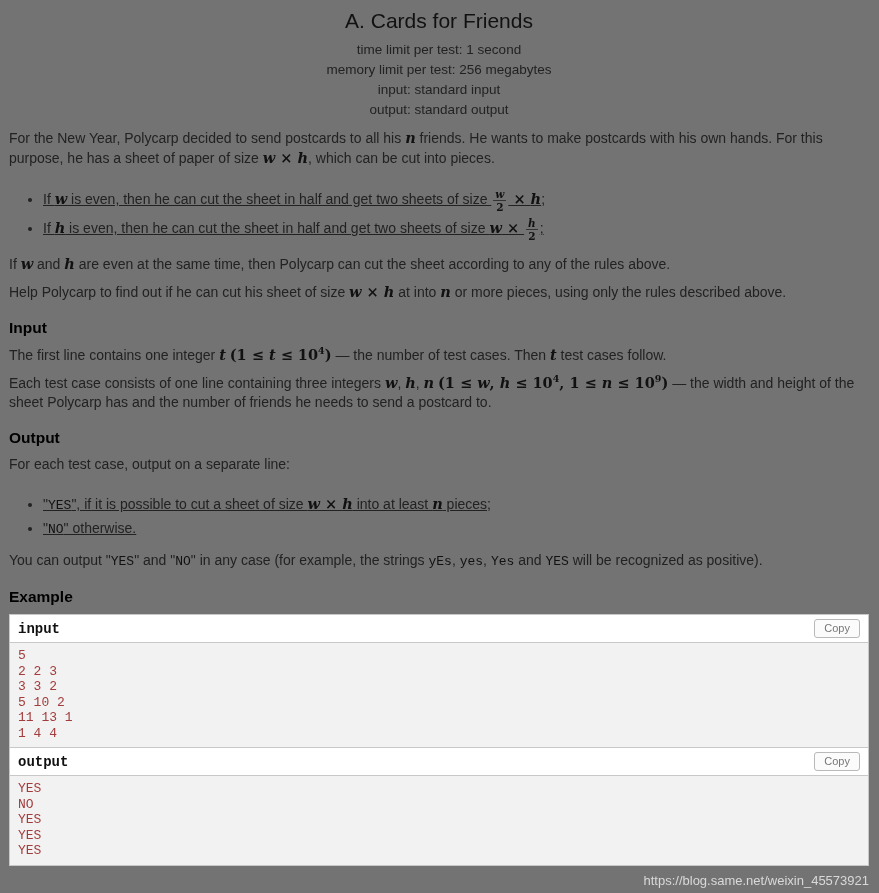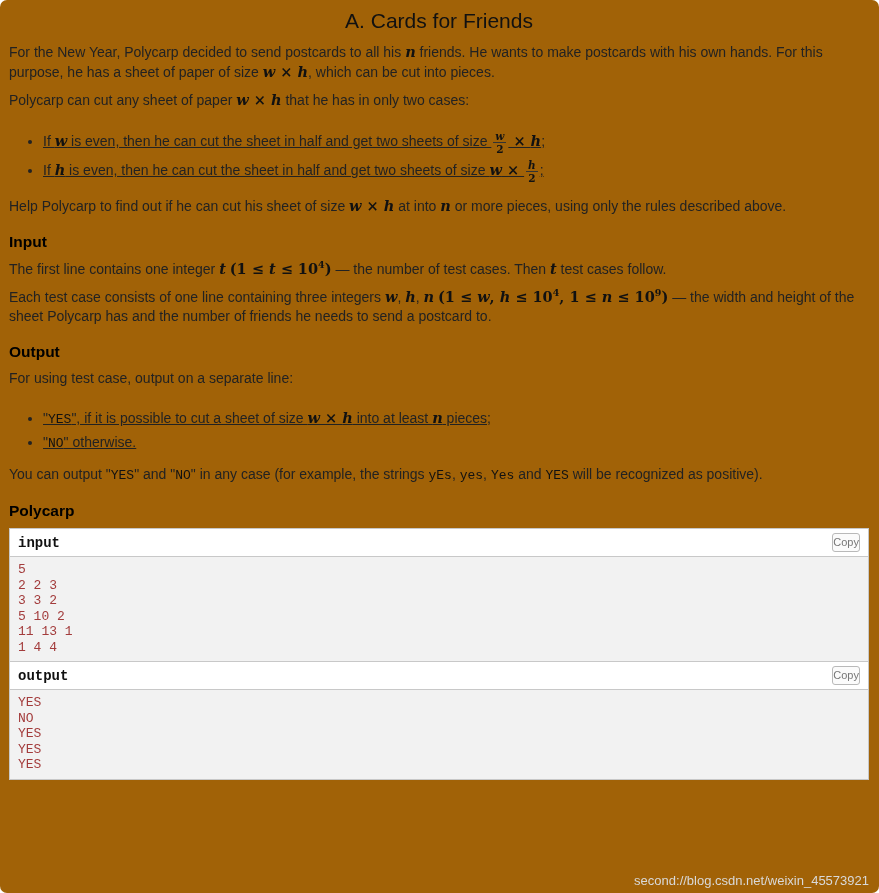--- a/index.html
+++ b/index.html
@@ -1,21 +1,21 @@
 <!DOCTYPE html>
 <html style="--sample-text: #a33c3c; --sample-bg: #f2f2f2; --border: #c8c8c8;"><head>
 <meta charset="utf-8">
 <style>
   * { margin:0; padding:0; box-sizing:border-box; }
   html,body { background:#ffffff; }
   .page {
     position:relative; width:879px; height:893px; overflow:hidden;
-    background:#a16207; color:#222;
+    background:#737373; color:#222;
     font-family:"Liberation Sans","DejaVu Sans",sans-serif;
-    font-size:14px; padding:6px 10px 0 9px;border-radius:7px;
+    font-size:14px; padding:6px 10px 0 9px;
   }
   .title { text-align:center; font-size:21px; line-height:26px; color:#111; font-weight:400; margin-top:2px; }
   .meta { text-align:center; margin-top:6px; color:#222; font-size:13.5px; }
   .meta-line { line-height:20px; }
   p { margin:8px 0; line-height:19px; }
   ul { margin:20px 0 12px; padding-left:34px;text-decoration:underline; }
   li { margin:4px 0; line-height:19px; }
   .section-title { font-weight:bold; font-size:15.5px; line-height:19px; margin:16px 0 0; color:#000; }
   .math { font-family:"DejaVu Serif","Liberation Serif",serif; font-weight:bold; font-size:14.5px; color:#111; }
   .math .mi { font-style:italic; }
@@ -24,69 +24,75 @@
   .frac { display:inline-block; text-align:center; vertical-align:middle; font-size:10.5px; line-height:1.15; margin:0 2px; }
   .frac .fnum { display:block; padding:0 2px; }
   .frac .fden { display:block; border-top:1px solid #333; padding:0 2px; }
   .sample-tests { border:1px solid var(--border,#c8c8c8); margin-top:8px; }
   .sample-header { display:flex; justify-content:space-between; align-items:center; padding:4px 8px; border-bottom:1px solid var(--border,#c8c8c8); background:#fff; }
   .sample-block + .sample-block .sample-header { border-top:1px solid var(--border,#c8c8c8); }
   .sample-label { font-family:"Liberation Mono","DejaVu Sans Mono",monospace; font-weight:bold; font-size:14px; color:#111; }
   .copy-btn {
     font-family:"Liberation Sans",sans-serif; font-size:11px; color:#777;
     background:#fbfbfb; border:1px solid #b9b9b9; border-radius:3px;
-    padding:2px 0; cursor:pointer; line-height:13px;
+    padding:2px 9px; cursor:pointer; line-height:13px;
   }
   .sample-pre {
     font-family:"Liberation Mono","DejaVu Sans Mono",monospace;
     font-size:13px; line-height:15.5px; white-space:pre; margin:0;
     color:var(--sample-text,#a33c3c); background:var(--sample-bg,#f2f2f2);
     padding:5px 8px 6px;
   }
   .watermark {
     position:absolute; right:10px; bottom:5px; z-index:2;
     color:#d9d9d9; font-size:13px; pointer-events:none;
   }
 </style>
 </head>
 <body>
 
 <div class="page">
 
   <div class="title">A. Cards for Friends</div>
 
+  <div class="meta">
+    <div class="meta-line">time limit per test: 1 second</div>
+    <div class="meta-line">memory limit per test: 256 megabytes</div>
+    <div class="meta-line">input: standard input</div>
+    <div class="meta-line">output: standard output</div>
+  </div>
 
   <div class="statement">
     <p>For the New Year, Polycarp decided to send postcards to all his <span class="math"><span class="mi">n</span></span> friends. He wants to make postcards with his own hands. For this purpose, he has a sheet of paper of size <span class="math"><span class="mi">w</span><span> × </span><span class="mi">h</span></span>, which can be cut into pieces.</p>
-    <p>Polycarp can cut any sheet of paper <span class="math"><span class="mi">w</span><span> × </span><span class="mi">h</span></span> that he has in only two cases:</p>
     <ul>
       <li>If <span class="math"><span class="mi">w</span></span> is even, then he can cut the sheet in half and get two sheets of size <span class="math frac"><span class="fnum mi">w</span><span class="fden">2</span></span><span class="math"><span> × </span><span class="mi">h</span></span>;</li>
       <li>If <span class="math"><span class="mi">h</span></span> is even, then he can cut the sheet in half and get two sheets of size <span class="math"><span class="mi">w</span><span> × </span></span><span class="math frac"><span class="fnum mi">h</span><span class="fden">2</span></span>;</li>
     </ul>
+    <p>If <span class="math"><span class="mi">w</span></span> and <span class="math"><span class="mi">h</span></span> are even at the same time, then Polycarp can cut the sheet according to any of the rules above.</p>
     <p>Help Polycarp to find out if he can cut his sheet of size <span class="math"><span class="mi">w</span><span> × </span><span class="mi">h</span></span> at into <span class="math"><span class="mi">n</span></span> or more pieces, using only the rules described above.</p>
   </div>
 
   <div class="section">
     <div class="section-title">Input</div>
     <p>The first line contains one integer <span class="math"><span class="mi">t</span></span> <span class="math"><span>(1 ≤ </span><span class="mi">t</span><span> ≤ 10</span><sup>4</sup><span>)</span></span> — the number of test cases. Then <span class="math"><span class="mi">t</span></span> test cases follow.</p>
     <p>Each test case consists of one line containing three integers <span class="math"><span class="mi">w</span></span>, <span class="math"><span class="mi">h</span></span>, <span class="math"><span class="mi">n</span></span> <span class="math"><span>(1 ≤ </span><span class="mi">w</span><span>, </span><span class="mi">h</span><span> ≤ 10</span><sup>4</sup><span>, 1 ≤ </span><span class="mi">n</span><span> ≤ 10</span><sup>9</sup><span>)</span></span> — the width and height of the sheet Polycarp has and the number of friends he needs to send a postcard to.</p>
   </div>
 
   <div class="section">
     <div class="section-title">Output</div>
-    <p>For using test case, output on a separate line:</p>
+    <p>For each test case, output on a separate line:</p>
     <ul>
       <li>"<span class="tt">YES</span>", if it is possible to cut a sheet of size <span class="math"><span class="mi">w</span><span> × </span><span class="mi">h</span></span> into at least <span class="math"><span class="mi">n</span></span> pieces;</li>
       <li>"<span class="tt">NO</span>" otherwise.</li>
     </ul>
     <p>You can output "<span class="tt">YES</span>" and "<span class="tt">NO</span>" in any case (for example, the strings <span class="tt">yEs</span>, <span class="tt">yes</span>, <span class="tt">Yes</span> and <span class="tt">YES</span> will be recognized as positive).</p>
   </div>
 
   <div class="section">
-    <div class="section-title">Polycarp</div>
+    <div class="section-title">Example</div>
 
     <div class="sample-tests">
       <div class="sample-block">
         <div class="sample-header">
           <span class="sample-label">input</span>
           <button class="copy-btn">Copy</button>
         </div>
         <pre class="sample-pre">5
 2 2 3
 3 3 2
@@ -102,14 +108,14 @@
         </div>
         <pre class="sample-pre">YES
 NO
 YES
 YES
 YES</pre>
       </div>
     </div>
   </div>
 
-  <div class="watermark">second://blog.csdn.net/weixin_45573921</div>
+  <div class="watermark">https://blog.same.net/weixin_45573921</div>
 </div>
 
 </body></html>

